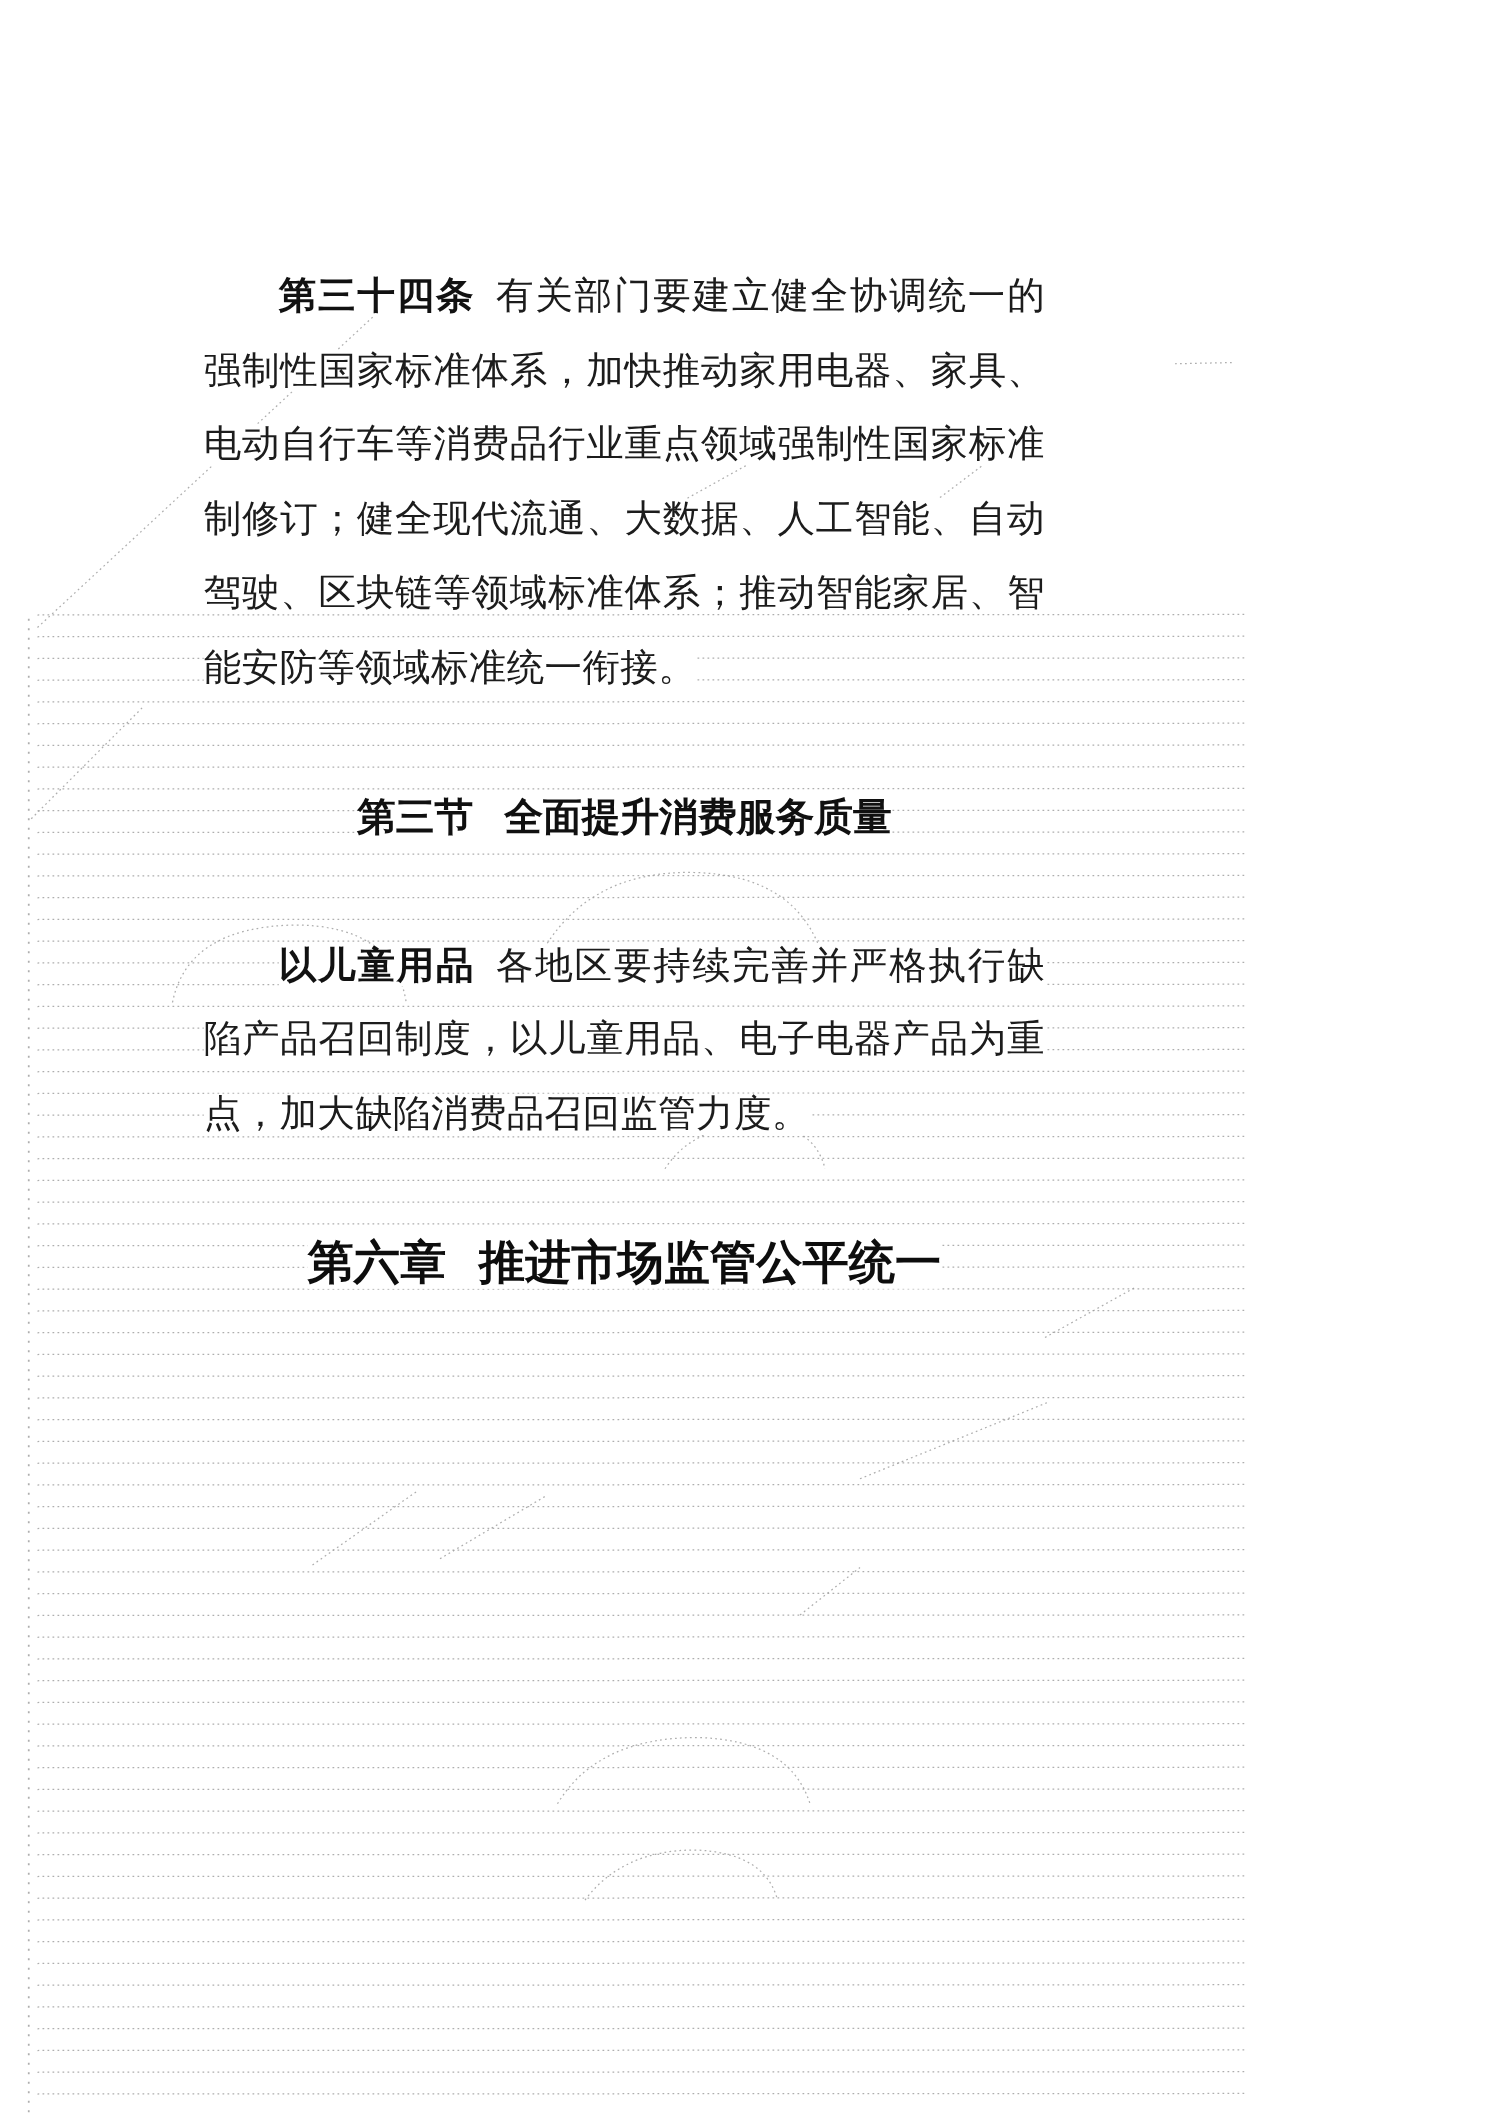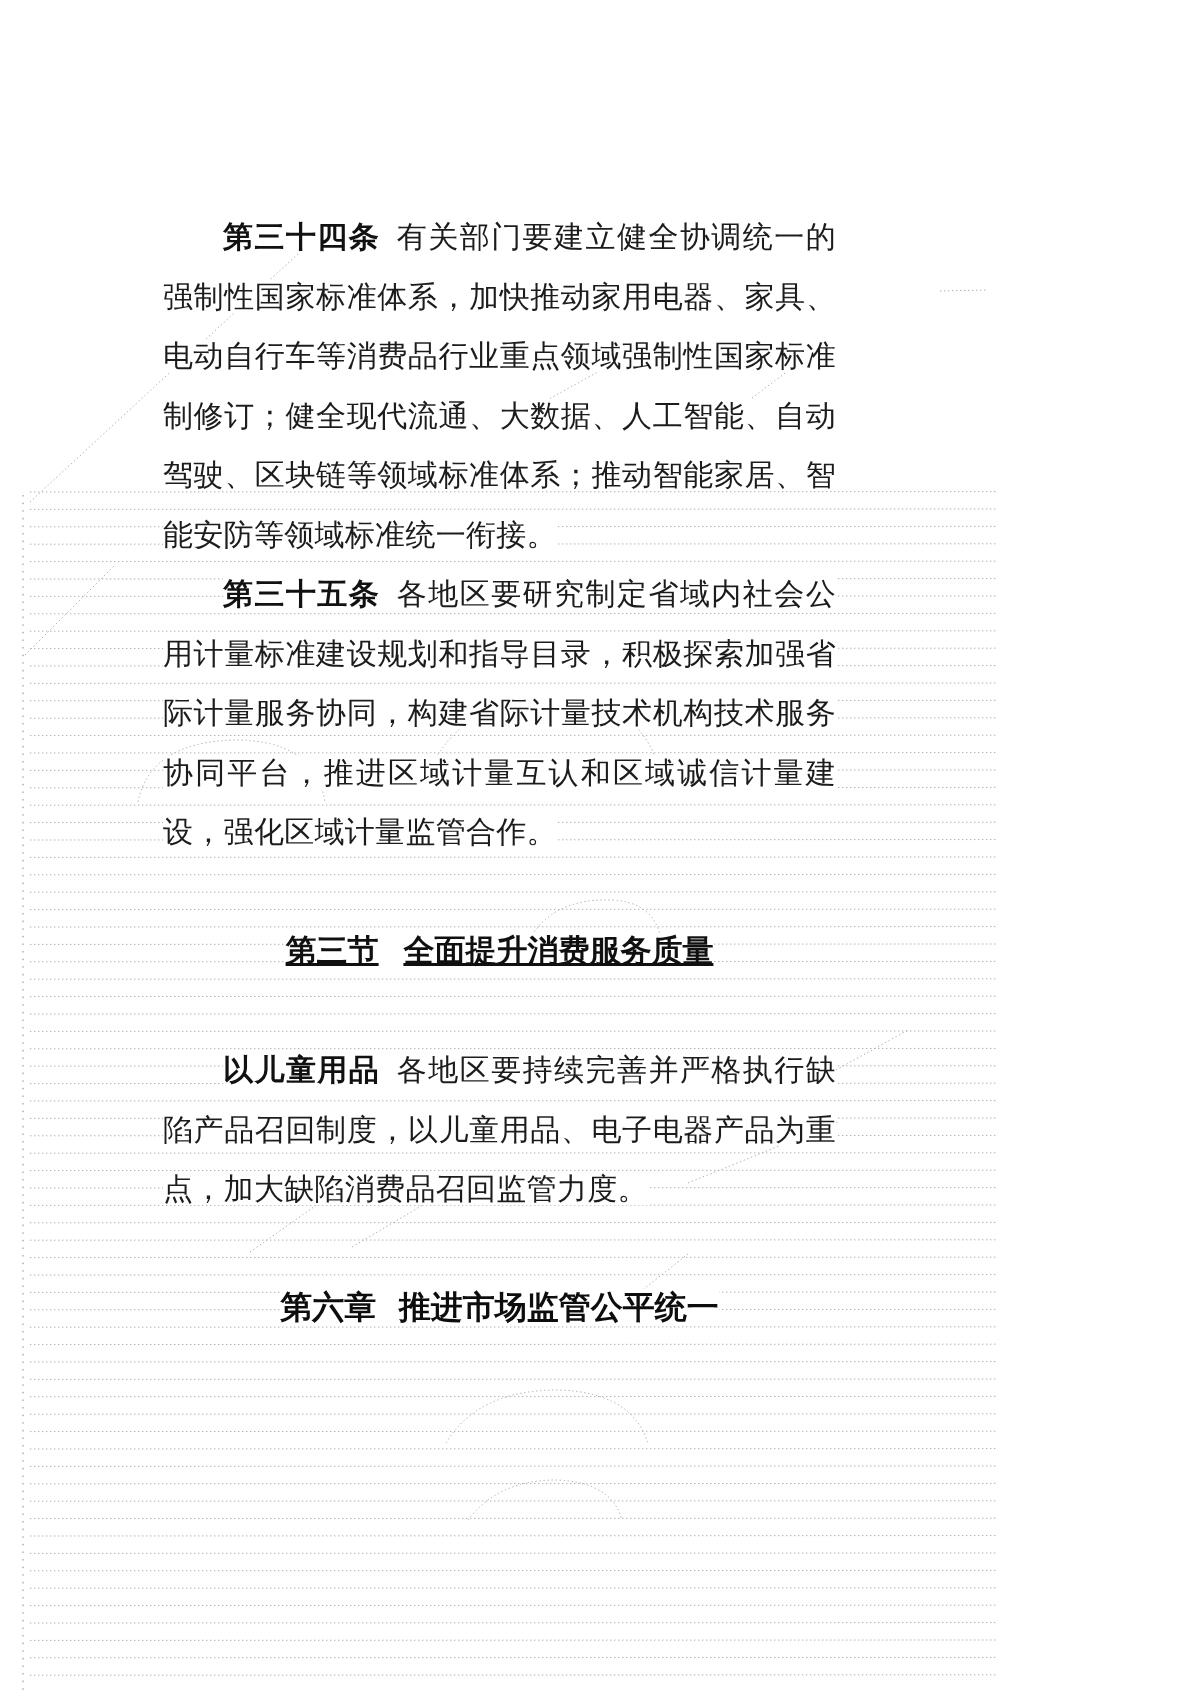--- a/index.html
+++ b/index.html
@@ -35,25 +35,24 @@
     margin-right:.55em;
   }
   .section-title{
     margin:59.5px 0;
     font-size:31px;
     line-height:59.5px;
     text-align:center;
     font-family:"Liberation Sans","DejaVu Sans",sans-serif;
     font-weight:bold;
     color:#101010;
-    text-decoration:underline;
   }
   .chapter-title{
     margin:59.5px 0 0 0;
-    font-size:32px;
+    font-size:37px;
     line-height:59.5px;
     text-align:center;
     font-family:"Liberation Serif","DejaVu Serif",serif;
     font-weight:bold;
     color:#0d0d0d;
   }
   .heading-label{margin-right:.8em;}
   .chapter-title .heading-label{margin-right:.7em;}
 </style>
 </head>
@@ -162,21 +161,20 @@
       <path d="M468,1520 Q498,1480 556,1480 Q612,1482 622,1520"></path>
     </g>
 
     <line x1="23" y1="495" x2="23" y2="1693" stroke="#a0a0a0" stroke-width="1.4" stroke-dasharray="1.6 6" opacity="0.85"></line>
   </svg>
 
   <div class="content">
 
     <p class="article"><span class="ink"><span class="article-term">第三十四条</span><span>有关部门要建立健全协调统一的强制性国家标准体系，加快推动家用电器、家具、电动自行车等消费品行业重点领域强制性国家标准制修订；健全现代流通、大数据、人工智能、自动驾驶、区块链等领域标准体系；推动智能家居、智能安防等领域标准统一衔接。</span></span></p>
 
-    <p class="article"><span class="ink"><span class="article-term">第三十五条</span><span>各地区要研究制定省域内社会公用计量标准建设规划和指导目录，积极探索加强省际计量服务协同，构建省际计量技术机构技术服务协同平台，推进区域计量互认和区域诚信计量建设，强化区域计量监管合作。</span></span></p>
 
     <h3 class="section-title"><span class="ink"><span class="heading-label">第三节</span><span>全面提升消费服务质量</span></span></h3>
 
     <p class="article"><span class="ink"><span class="article-term">以儿童用品</span><span>各地区要持续完善并严格执行缺陷产品召回制度，以儿童用品、电子电器产品为重点，加大缺陷消费品召回监管力度。</span></span></p>
 
 
     <h2 class="chapter-title"><span class="ink"><span class="heading-label">第六章</span><span>推进市场监管公平统一</span></span></h2>
 
 
   </div>

